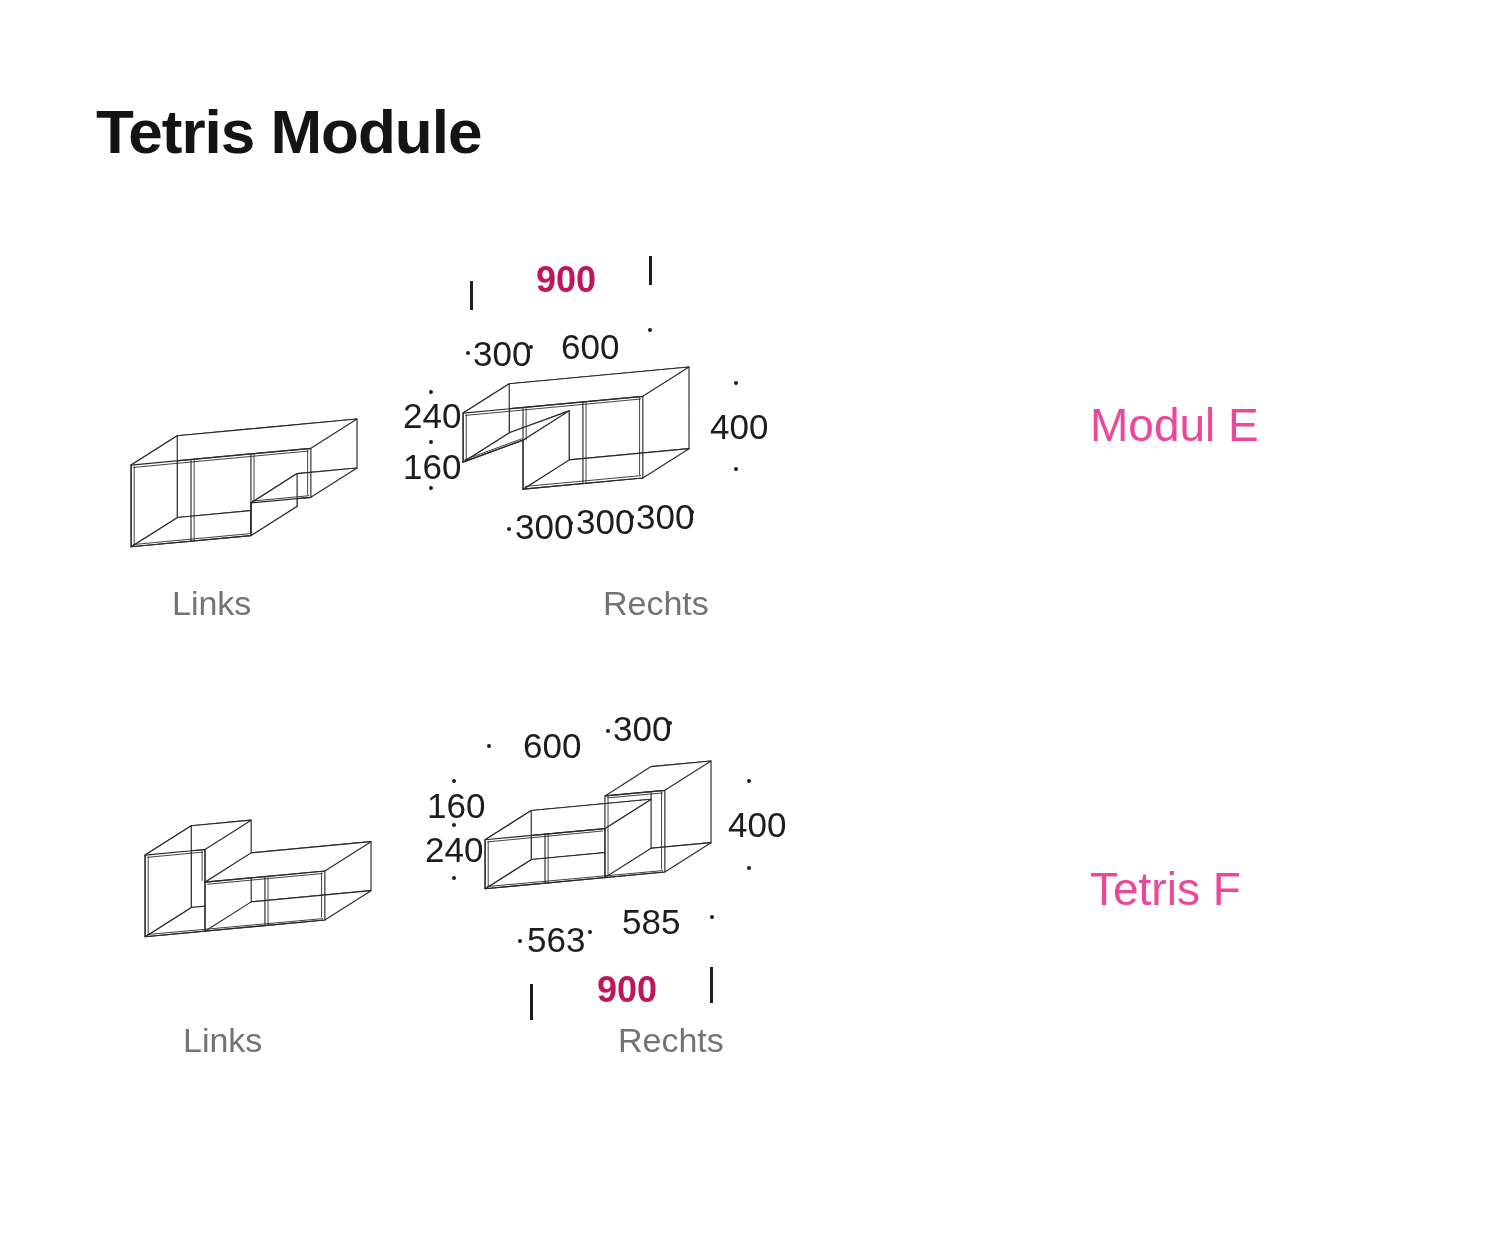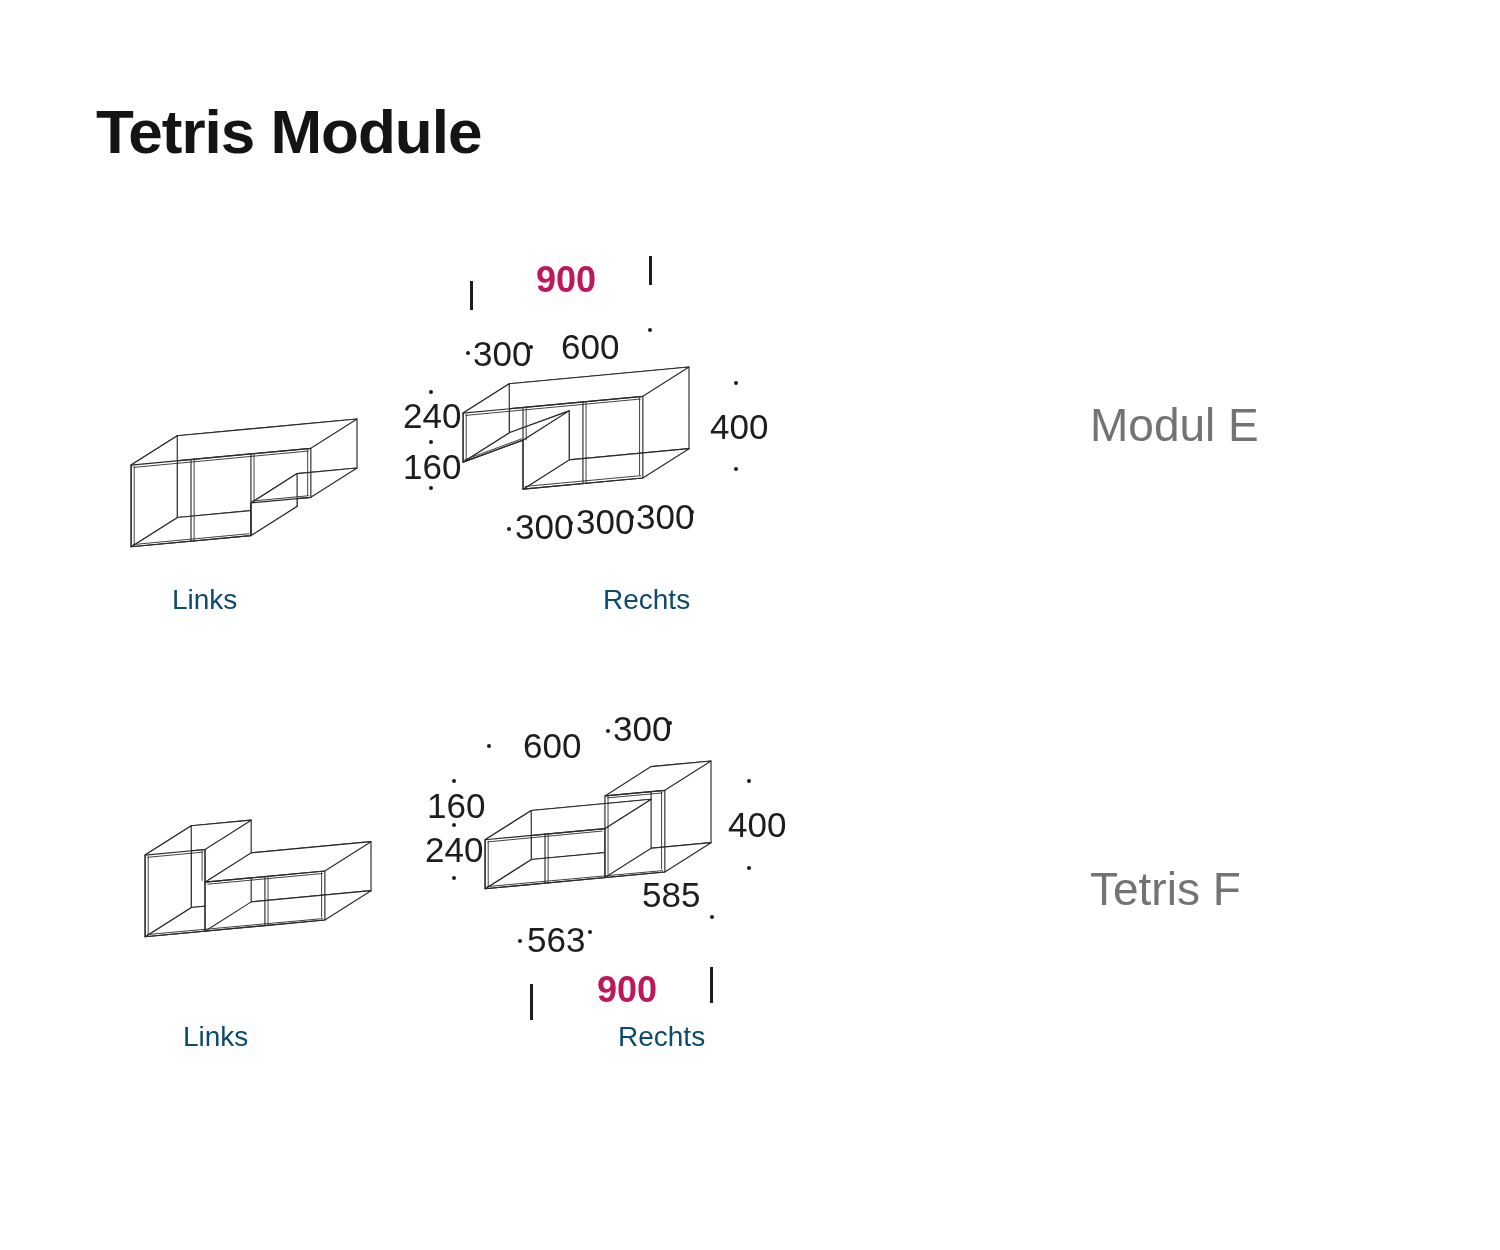--- a/index.html
+++ b/index.html
@@ -14,26 +14,26 @@
   .abs{position:absolute;}
   .page-title{
     font-size:62px;
     font-weight:600;
     letter-spacing:-1px;
     color:#141414;
   }
   .module-name{
     font-size:46px;
     font-weight:400;
+    color:#ec4899;
+  }
+  .side-label{
+    font-size:34px;
+    font-weight:400;
     color:#737373;
-  }
-  .side-label{
-    font-size:28px;
-    font-weight:400;
-    color:#0c4a6e;
   }
   .dim{
     font-size:35px;
     line-height:1;
     color:#1d1d1d;
     white-space:nowrap;
   }
   .dim-bold{
     font-size:36px;
     font-weight:bold;
@@ -189,21 +189,21 @@
     <div class="abs dim" style="left:425px;top:832px;">240</div>
     <div class="abs dot" style="left:452px;top:876px;"></div>
 
     <div class="abs dot" style="left:747px;top:779px;"></div>
     <div class="abs dim" style="left:728px;top:807px;">400</div>
     <div class="abs dot" style="left:747px;top:866px;"></div>
 
     <div class="abs dot" style="left:518px;top:939px;"></div>
     <div class="abs dim" style="left:527px;top:922px;">563</div>
     <div class="abs dot" style="left:588px;top:930px;"></div>
-    <div class="abs dim" style="left:622px;top:877px;margin-left:20px;">585</div>
+    <div class="abs dim" style="left:622px;top:904px;">585</div>
     <div class="abs dot" style="left:710px;top:915px;"></div>
 
     <div class="abs tick" style="left:530px;top:984px;height:36px;"></div>
     <div class="abs dim dim-bold" style="left:597px;top:972px;">900</div>
     <div class="abs tick" style="left:710px;top:967px;height:36px;"></div>
 
     <div class="abs side-label" style="left:183px;top:1021px;">Links</div>
     <div class="abs side-label" style="left:618px;top:1021px;">Rechts</div>
     <div class="abs module-name" style="left:1090px;top:862px;">Tetris F</div>
   </div>

